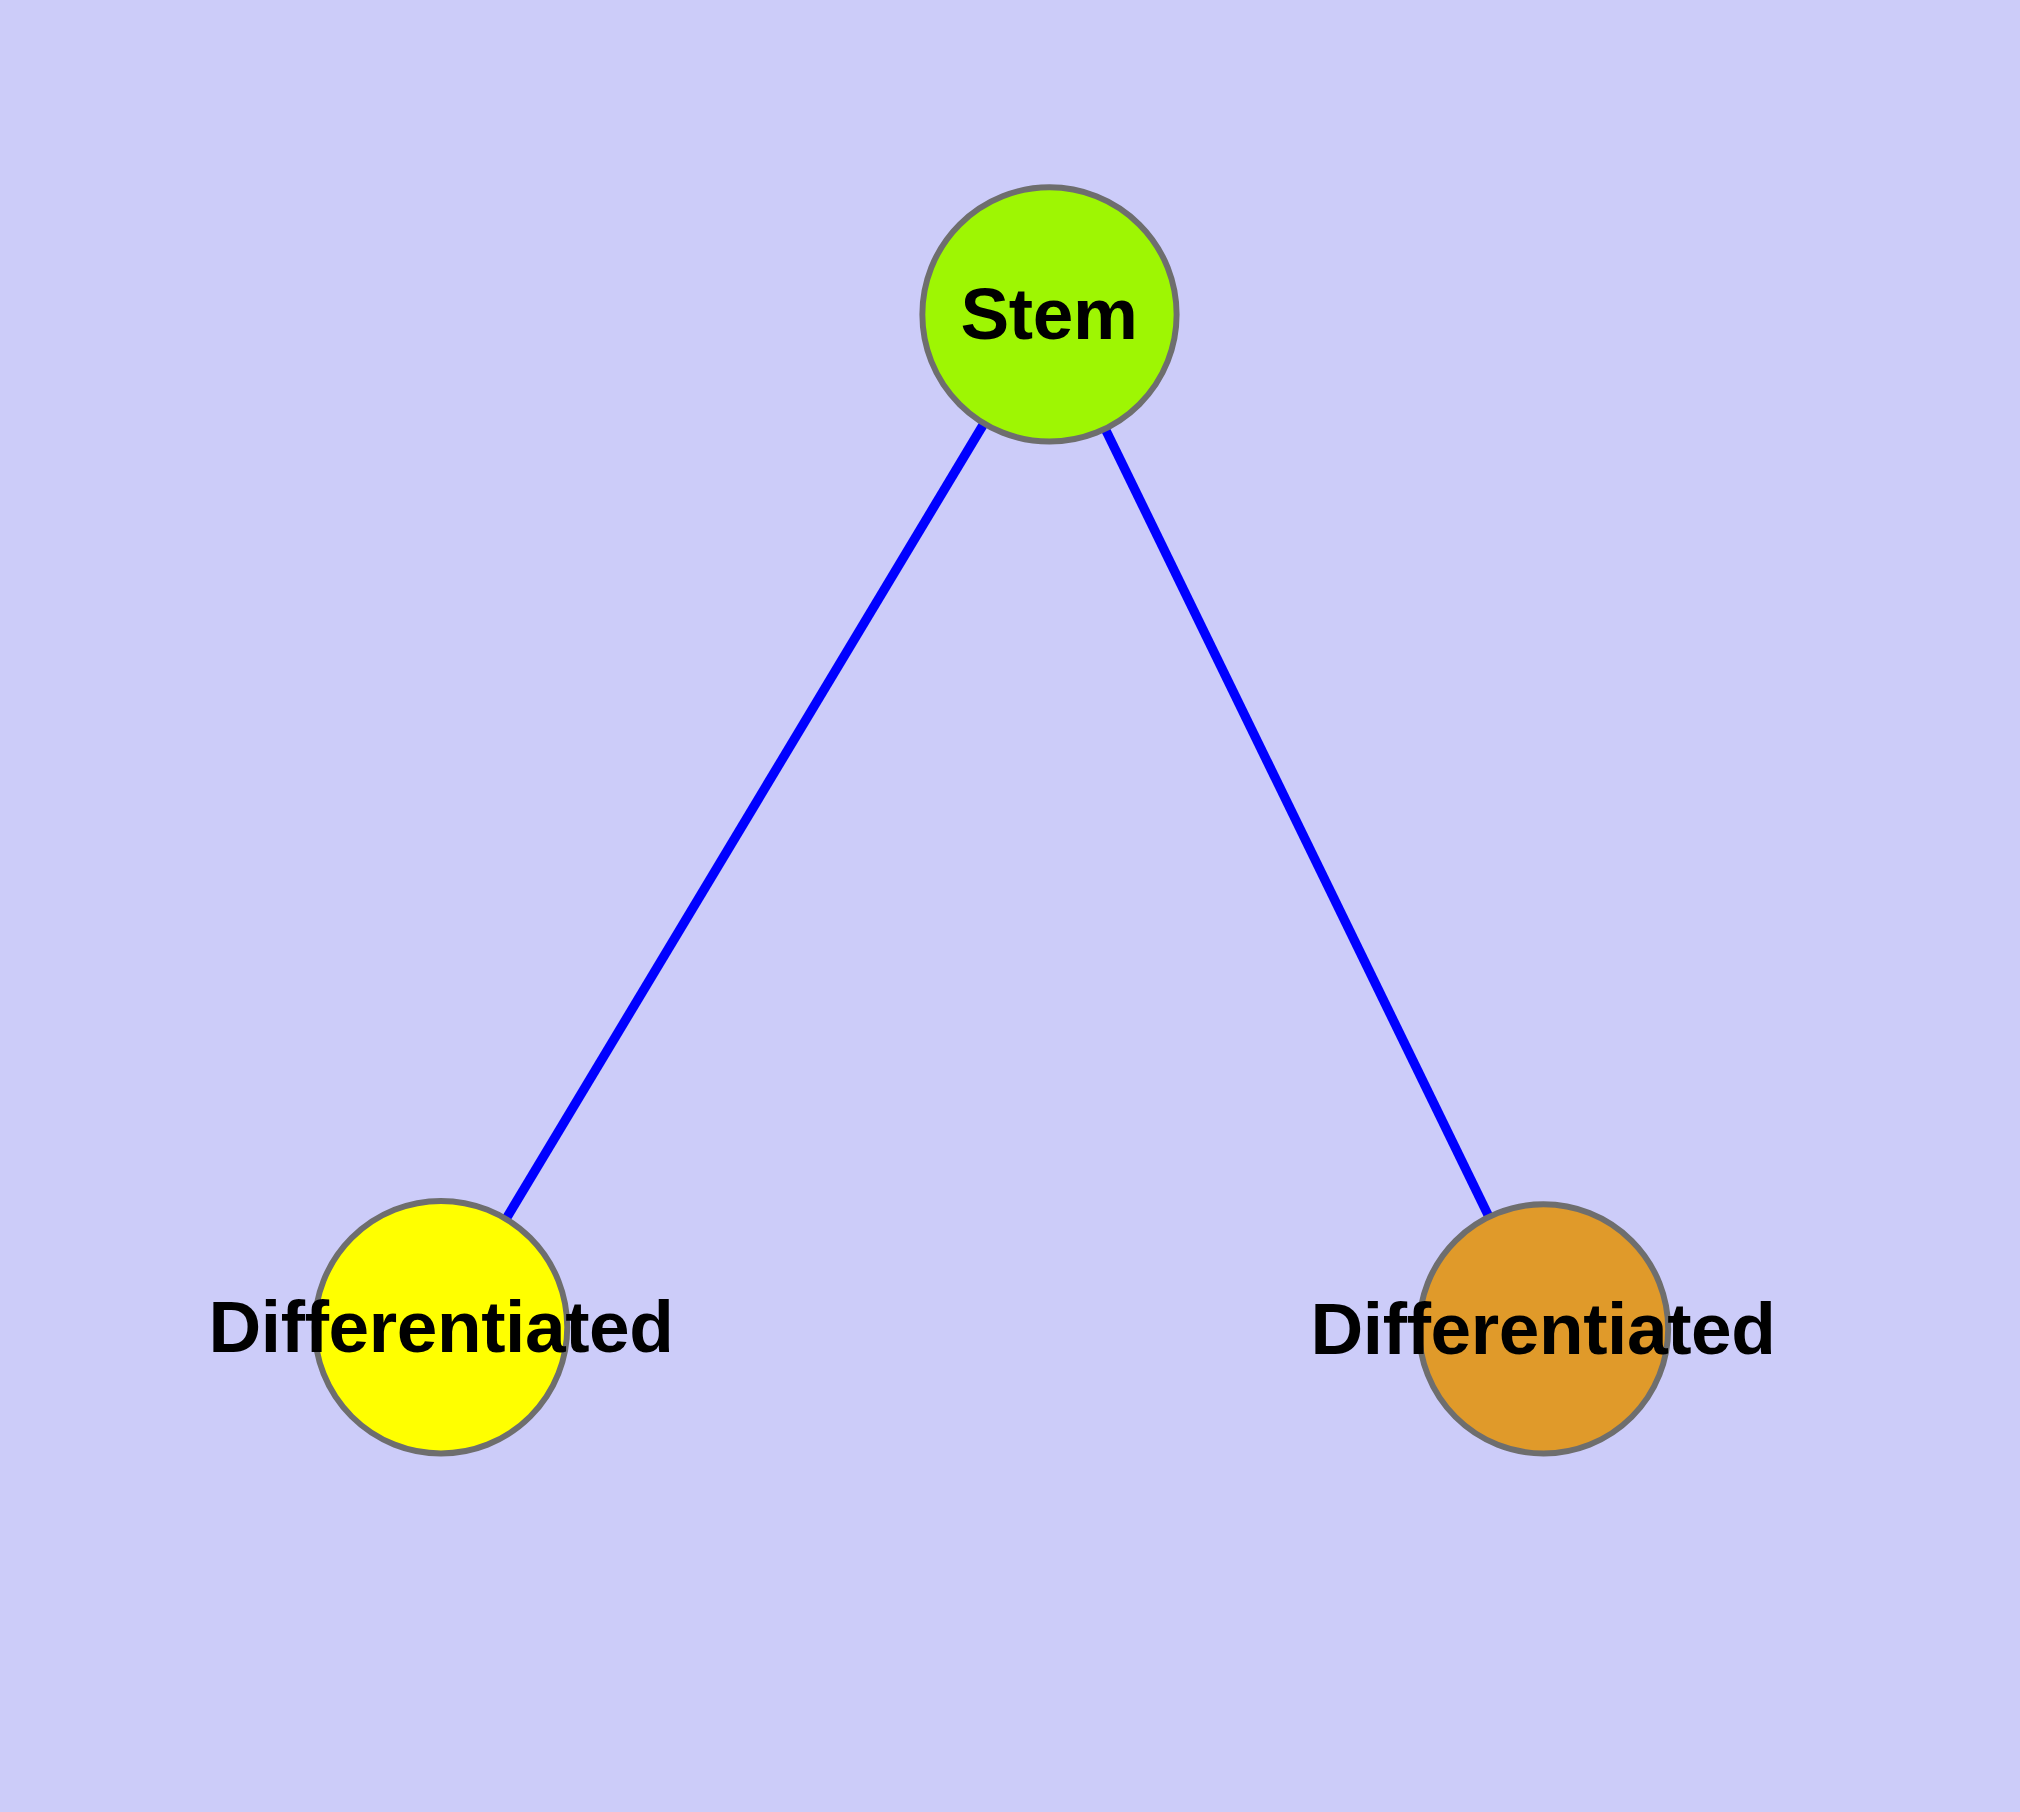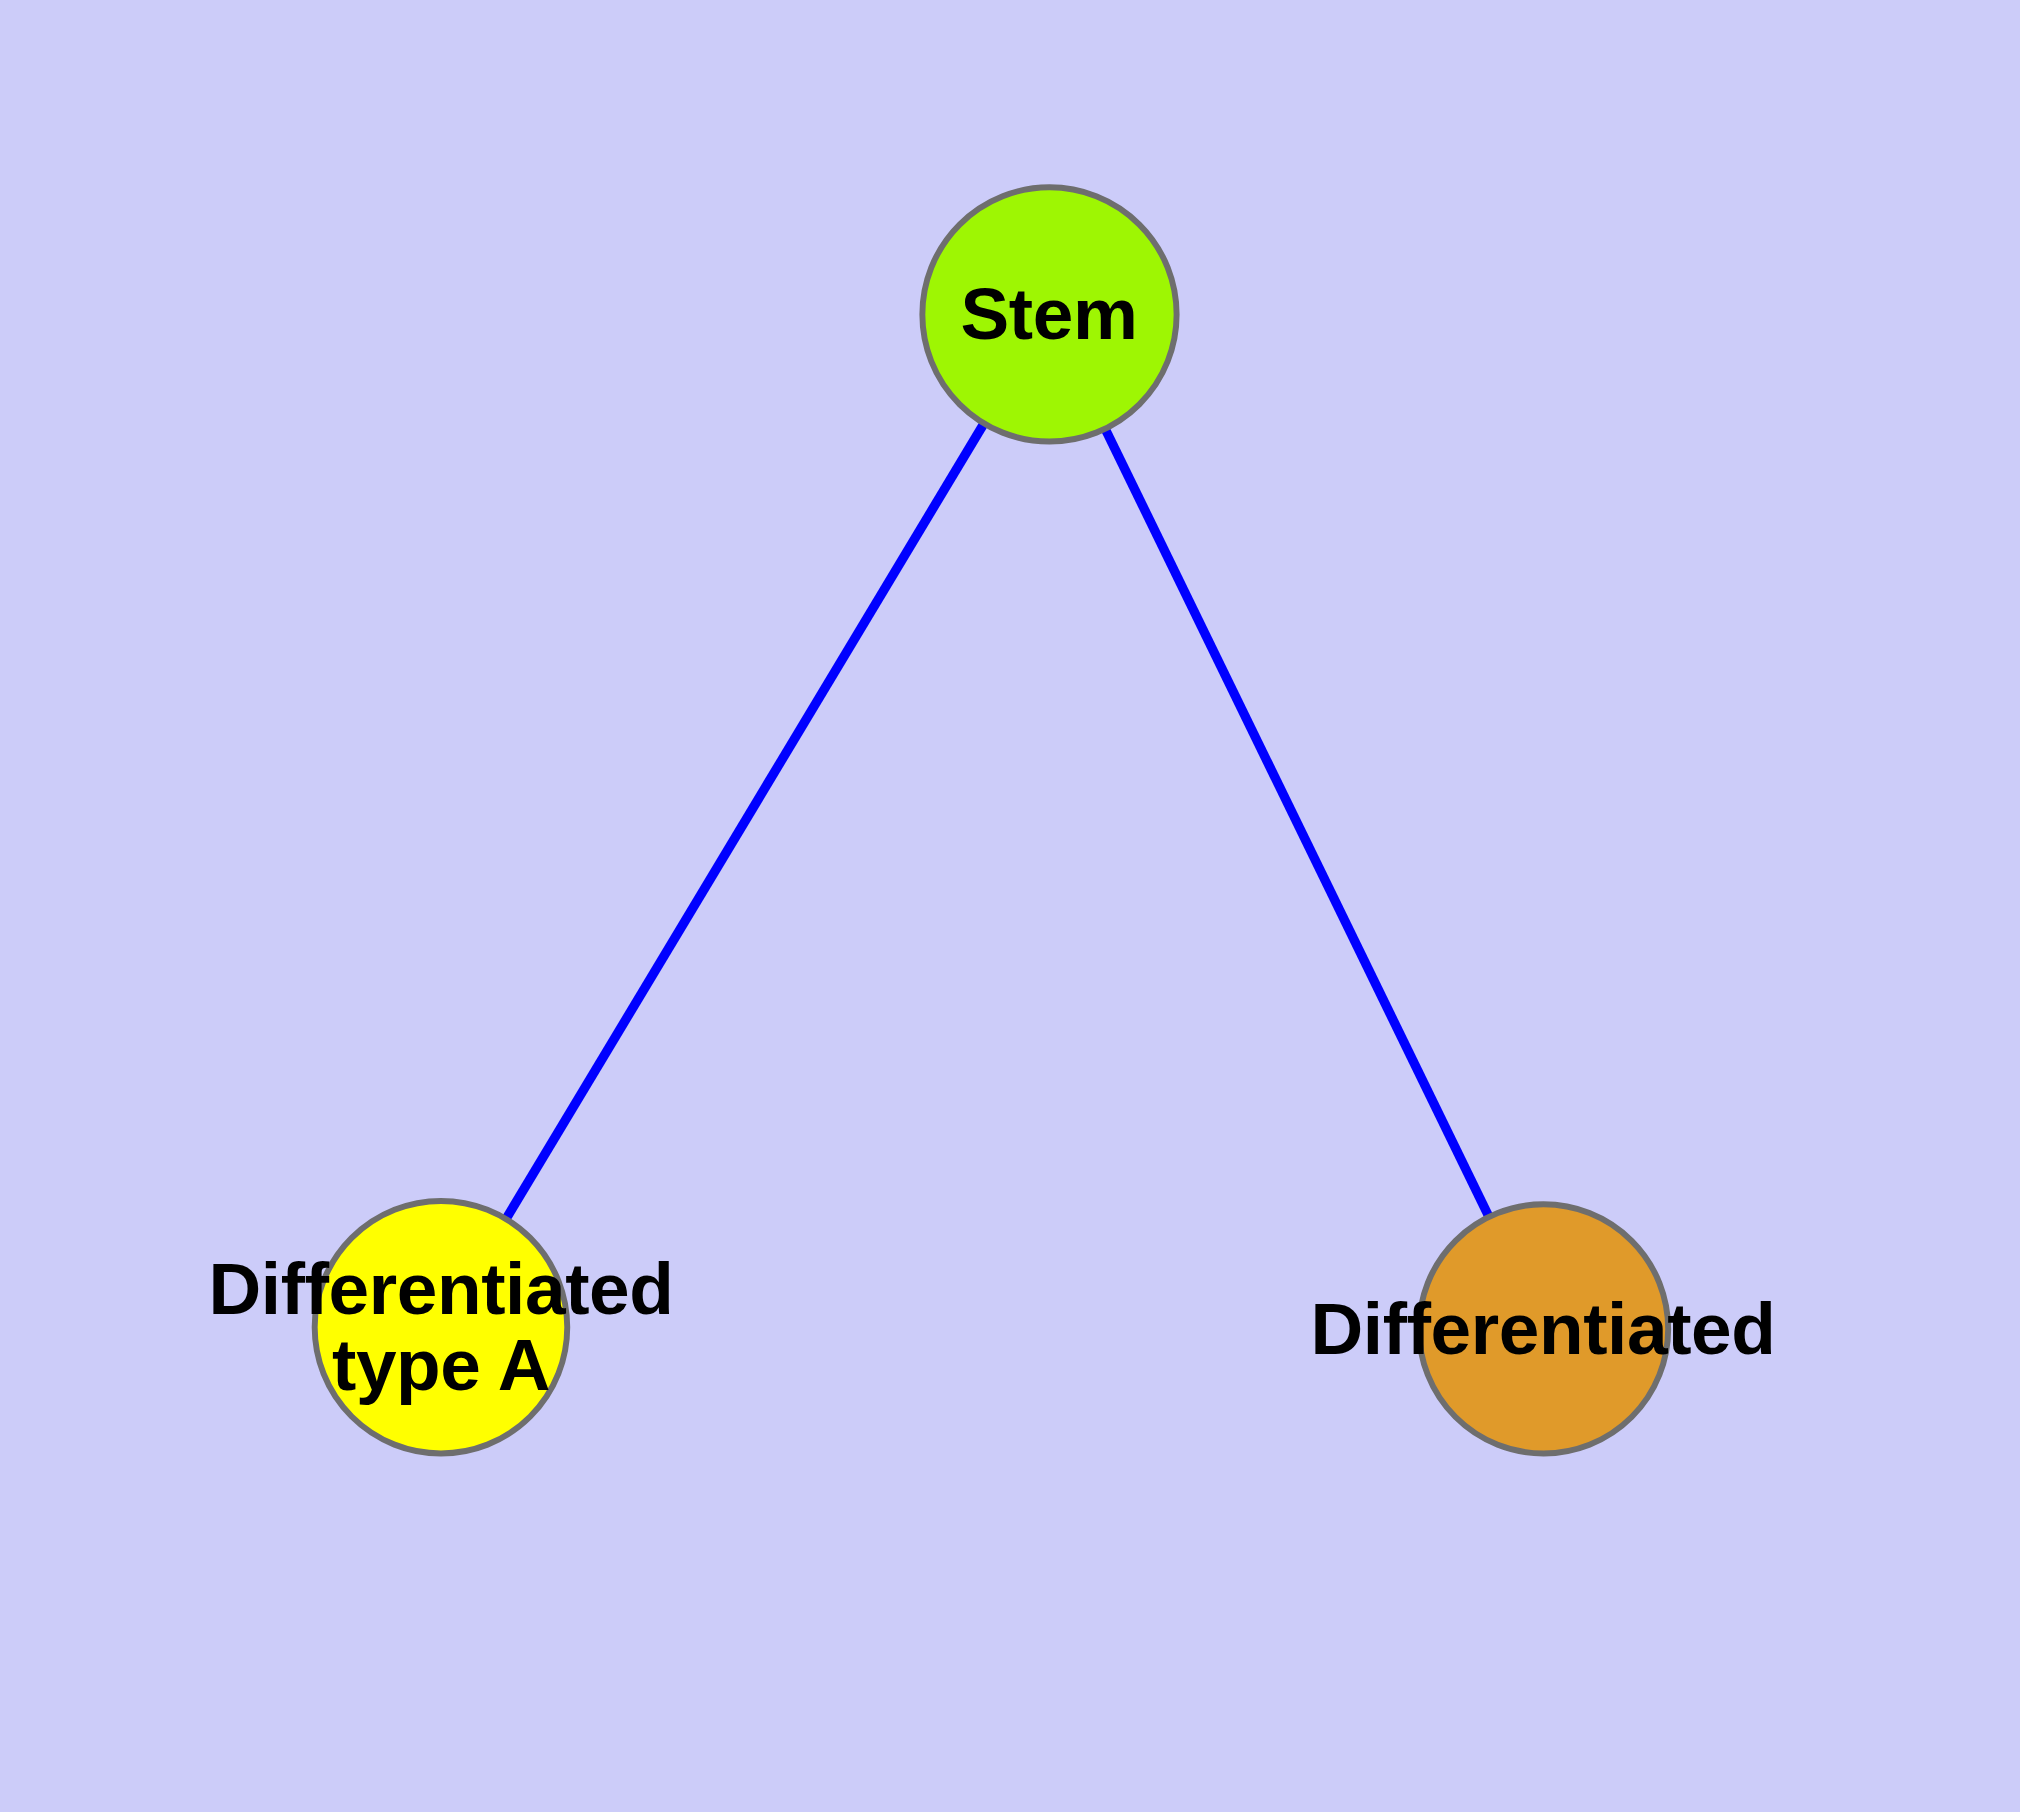--- a/index.html
+++ b/index.html
@@ -45,17 +45,17 @@
         <line x1="1301.9299011892813" y1="502.25916247610576" x2="1758.3837269173478" y2="1439.4379436021704" stroke="#0000ff" stroke-width="11" stroke-linecap="butt"></line>
       </g>
     <g id="node-layer">
         <circle cx="1238" cy="371" r="150" fill="#9ef603" stroke="#6e6e6e" stroke-width="7"></circle>
         <circle cx="520" cy="1566" r="149" fill="#ffff00" stroke="#6e6e6e" stroke-width="7"></circle>
         <circle cx="1821" cy="1568" r="147" fill="#e09a2a" stroke="#6e6e6e" stroke-width="7"></circle>
       </g>
   </svg>
   <div id="label-layer">
       <div class="node-label" style="left: 1049px; top: 314px; font-size: 73px; color: rgb(0, 0, 0);"><div>Stem</div></div>
-      <div class="node-label" style="left: 441px; top: 1327px; font-size: 73px; color: rgb(0, 0, 0);"><div>Differentiated</div><div>type A</div></div>
+      <div class="node-label" style="left: 441px; top: 1327px; font-size: 73px; color: rgb(0, 0, 0);"><div>Differentiated</div></div>
       <div class="node-label" style="left: 1543px; top: 1329px; font-size: 73px; color: rgb(0, 0, 0);"><div>Differentiated</div></div>
     </div>
 </div>
 
 
 </body></html>

